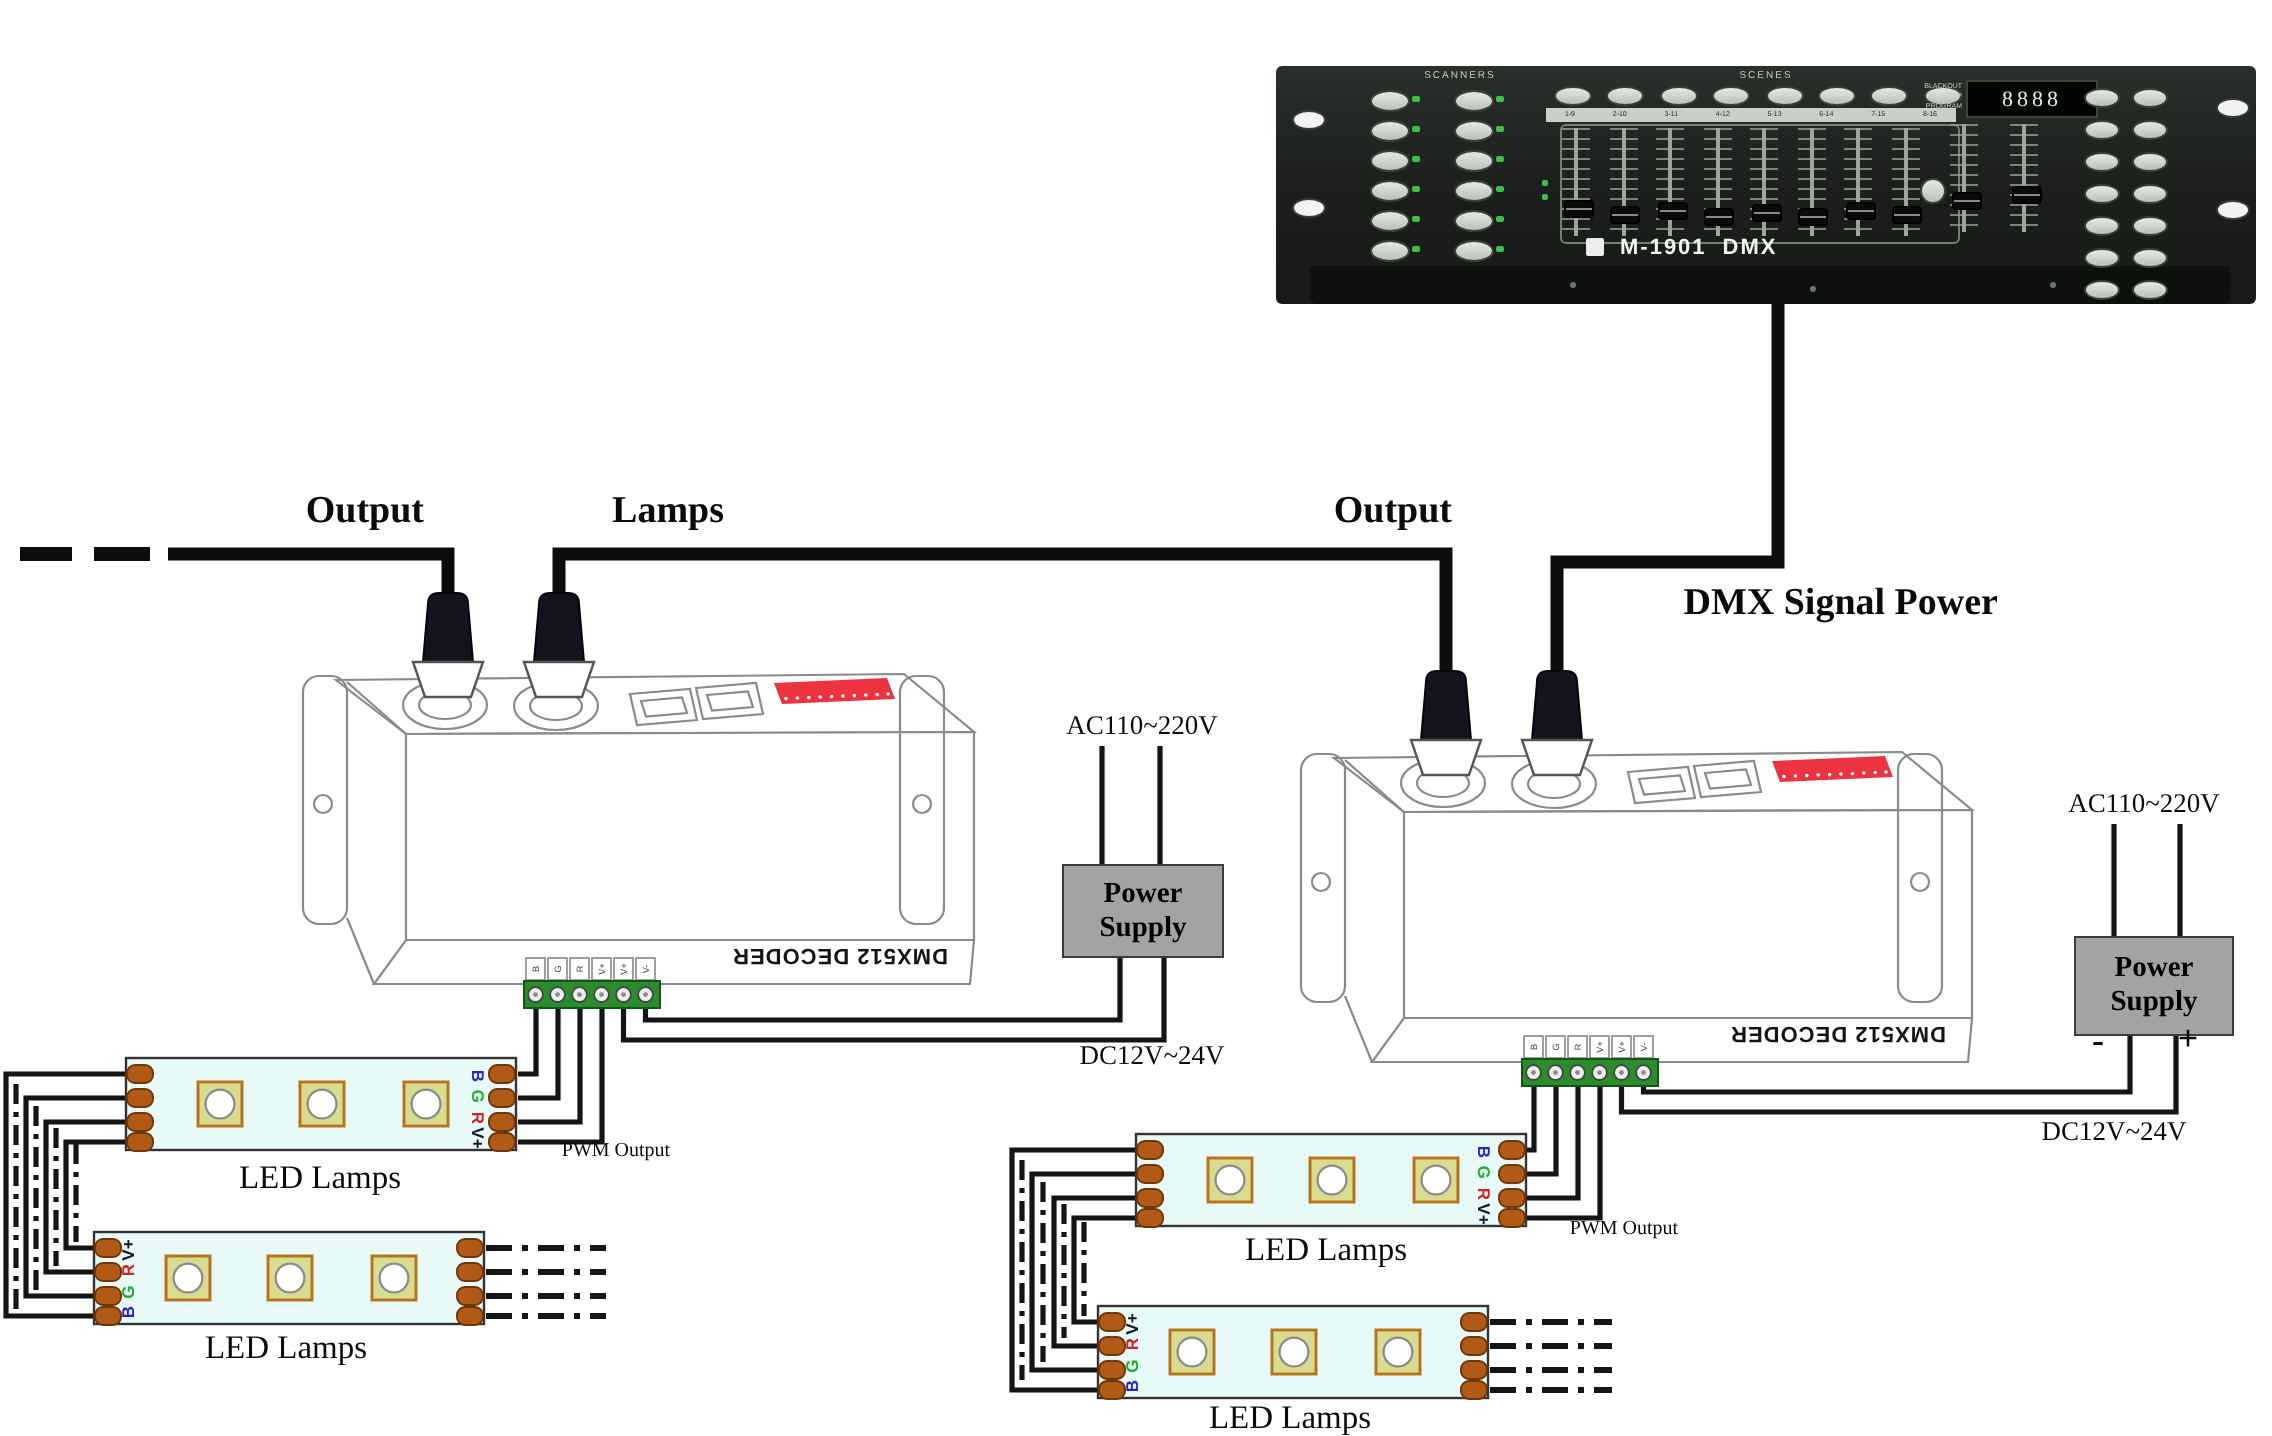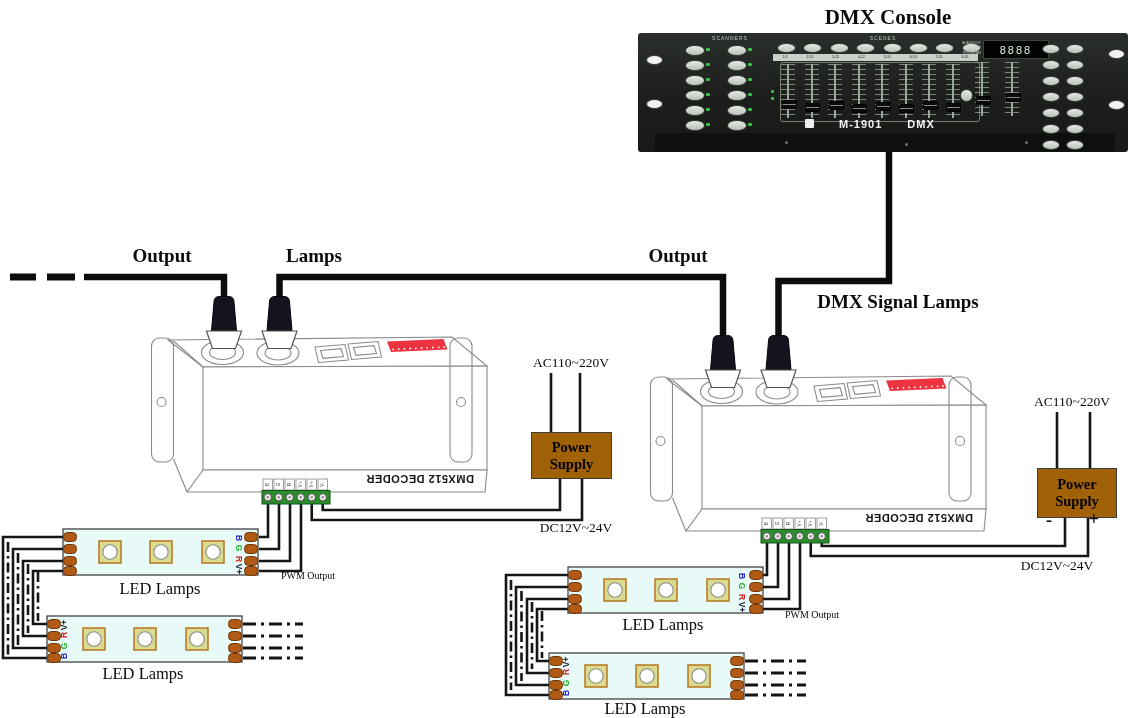--- a/index.html
+++ b/index.html
@@ -1,26 +1,26 @@
 <!DOCTYPE html>
 <html><head>
 <meta charset="utf-8">
 <style>
   html,body{margin:0;padding:0;background:#fff;}
   #stage{position:relative;width:1136px;height:718px;background:#fff;overflow:hidden;
          font-family:"Liberation Serif",serif;}
   .abs{position:absolute;}
   .lbl{position:absolute;color:#0b0b0b;text-align:center;white-space:nowrap;}
-  .big{font-weight:bold;font-size:19px;font-family:"Liberation Serif",serif;}
+  .big{font-weight:bold;font-size:19px;font-family:"Liberation Serif",serif;text-align:right;}
   .title{font-weight:bold;font-size:21px;}
   .mid{font-size:13.5px;}
   .mid2{font-size:10px;}
   .lamps{font-size:16.5px;}
   .sign{font-weight:bold;font-size:18px;}
-  .psu{position:absolute;background:#a16207;border:1.6px solid #3c3c3c;display:flex;
+  .psu{position:absolute;background:#a3a3a3;border:1.6px solid #3c3c3c;display:flex;
        align-items:center;justify-content:center;text-align:center;
        font-weight:bold;font-size:14.5px;line-height:1.15;white-space:pre-line;}
   .chcol{position:absolute;width:12px;display:flex;flex-direction:column;
          justify-content:space-between;padding:2px 0;height:41px;}
   .chcol span{display:block;width:12px;text-align:center;font:bold 8.5px "Liberation Sans",sans-serif;}
   .rot90 span{transform:rotate(90deg);}
   .rotm90 span{transform:rotate(-90deg);}
   .ch-b{color:#2323cf;} .ch-g{color:#1fae2a;} .ch-r{color:#d02323;} .ch-v{color:#15152a;}
   
   #console{position:absolute;left:638px;top:33px;width:490px;height:119px;
@@ -38,25 +38,25 @@
                border-radius:2px;border:1px solid #000;}
   .fader .knob::after{content:"";position:absolute;left:0;right:0;top:3px;height:1px;background:#8a8a8a;}
   .tinylabel{font-size:5px;letter-spacing:1px;color:#bccdbc;position:absolute;}
   #fader-strip{position:absolute;left:135px;top:21px;width:205px;height:7px;background:#c9d0c7;
                display:flex;justify-content:space-around;align-items:center;overflow:hidden;}
   #fader-strip span{font-size:3.5px;color:#1c241c;line-height:7px;}
   #fader-panel{position:absolute;left:142px;top:29px;width:198px;height:58px;
                border:1px solid #76806f;border-radius:3px;}
   #display{position:absolute;left:345px;top:7px;width:64px;height:17px;background:#020402;
            border:1px solid #3c443c;display:flex;align-items:center;justify-content:center;}
-  #display span{font-family:Liberation Sans, sans-serif;font-size:11px;letter-spacing:2px;color:#def0e0;}
+  #display span{font-family:Liberation Serif, serif;font-size:11px;letter-spacing:2px;color:#def0e0;}
   #side-labels{position:absolute;left:318px;top:8px;width:25px;display:flex;flex-direction:column;gap:1px;}
   #side-labels span{font-size:3.5px;color:#c4d0c4;line-height:4px;text-align:right;}
   #brand{position:absolute;left:155px;top:84px;width:190px;height:13px;display:flex;
-         align-items:center;gap:25px;margin-left:12px;}
+         align-items:center;gap:8px;}
   #brand .logo{width:9px;height:9px;background:#ededed;border-radius:1px;}
   #brand .m{color:#f2f4f2;font-weight:bold;font-size:11px;letter-spacing:1px;}
   #pedestal{position:absolute;left:17px;top:100px;width:460px;height:19px;background:#0e100e;
             border-radius:0 0 4px 4px;}
   #pedestal i{position:absolute;width:3px;height:3px;border-radius:50%;background:#6d746d;}
 </style>
 </head>
 <body>
 
 <div id="stage">
@@ -346,25 +346,24 @@
       <span class="m">M-1901</span>
       <span class="m">DMX</span>
     </div>
   </div>
 
   <div class="psu" style="left:531px;top:432px;width:79px;height:45px;">Power
 Supply</div>
   <div class="psu" style="left:1037px;top:468px;width:78px;height:48px;">Power
 Supply</div>
 
-  <div class="lbl title" style="left:790px;top:5px;width:196px;">DMX Console</div>
   <div class="lbl big" style="left:112px;top:245px;width:100px;">Output</div>
   <div class="lbl big" style="left:266px;top:245px;width:96px;">Lamps</div>
   <div class="lbl big" style="left:630px;top:245px;width:96px;">Output</div>
-  <div class="lbl big" style="left:797px;top:291px;width:202px;">DMX Signal Lamps</div>
+  <div class="lbl big" style="left:797px;top:291px;width:202px;">DMX Signal Power</div>
   <div class="lbl mid" style="left:527px;top:355px;width:88px;">AC110~220V</div>
   <div class="lbl mid" style="left:1028px;top:394px;width:88px;">AC110~220V</div>
   <div class="lbl mid" style="left:533px;top:520px;width:86px;">DC12V~24V</div>
   <div class="lbl mid" style="left:1014px;top:558px;width:86px;">DC12V~24V</div>
   <div class="lbl sign" style="left:1041px;top:510px;width:16px;">-</div>
   <div class="lbl sign" style="left:1086px;top:509px;width:16px;">+</div>
   <div class="lbl mid2" style="left:258px;top:570px;width:100px;">PWM Output</div>
   <div class="lbl mid2" style="left:762px;top:609px;width:100px;">PWM Output</div>
   <div class="lbl lamps" style="left:105px;top:579px;width:110px;">LED Lamps</div>
   <div class="lbl lamps" style="left:88px;top:664px;width:110px;">LED Lamps</div>

